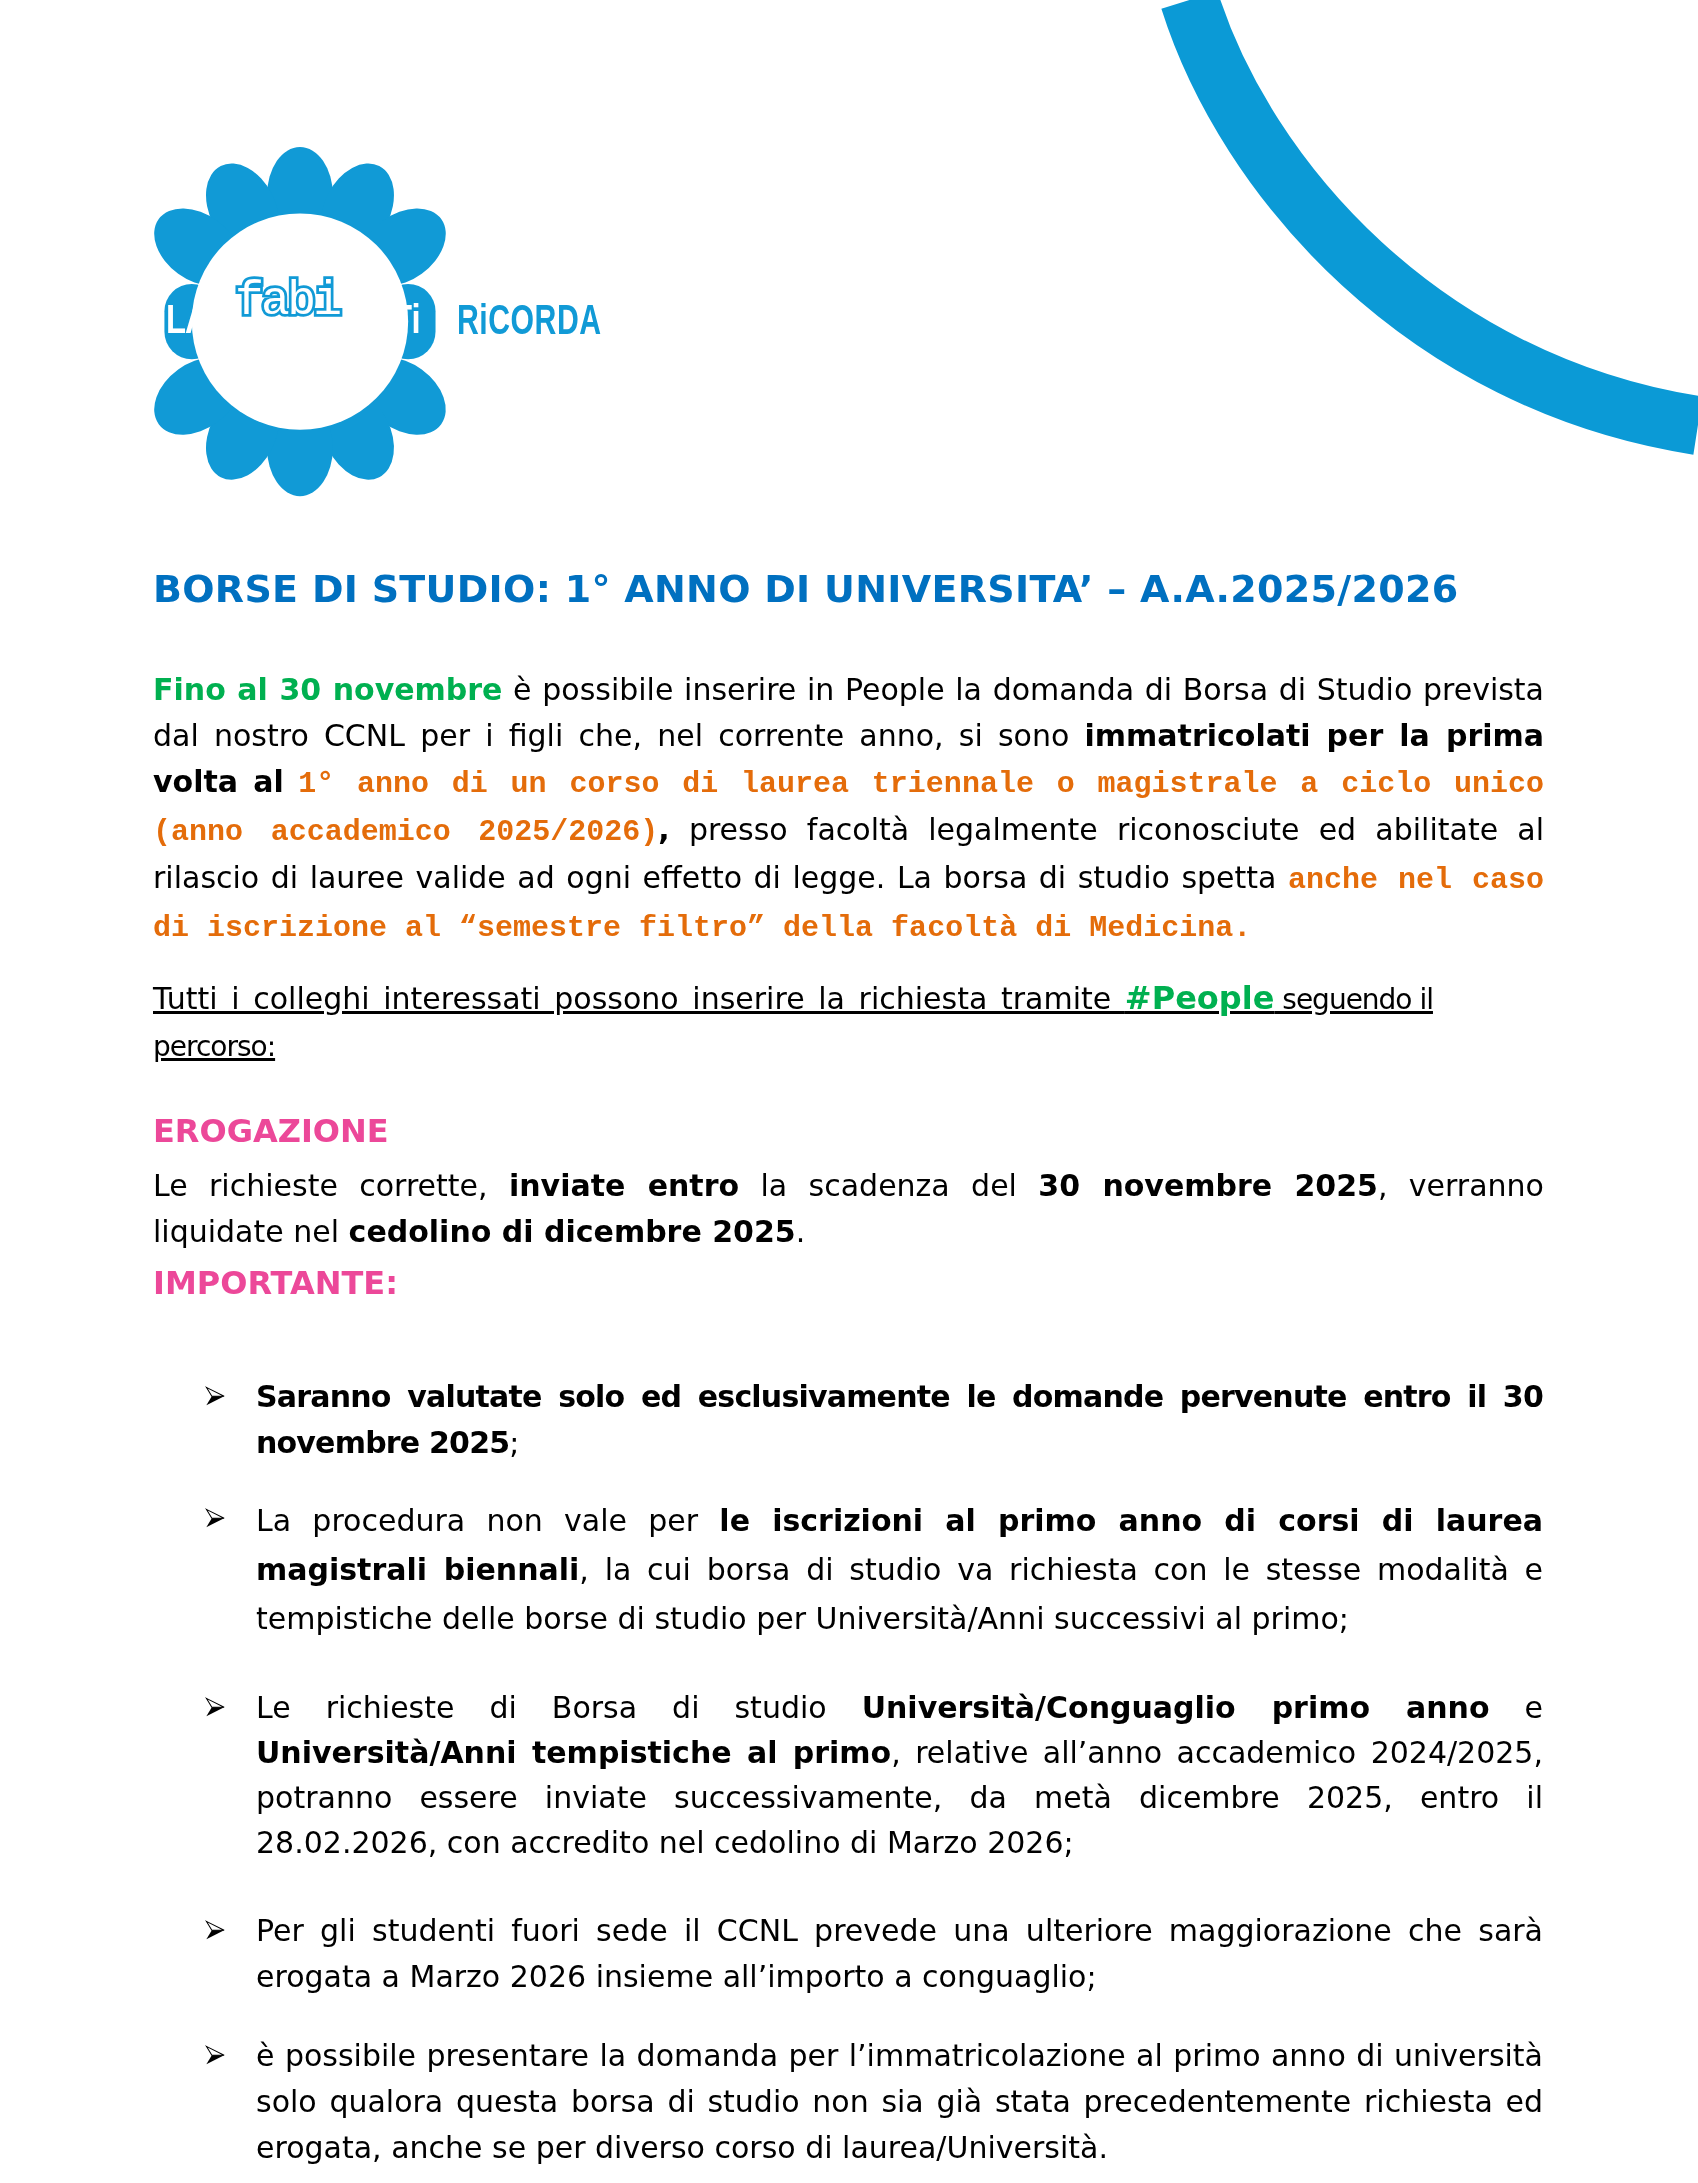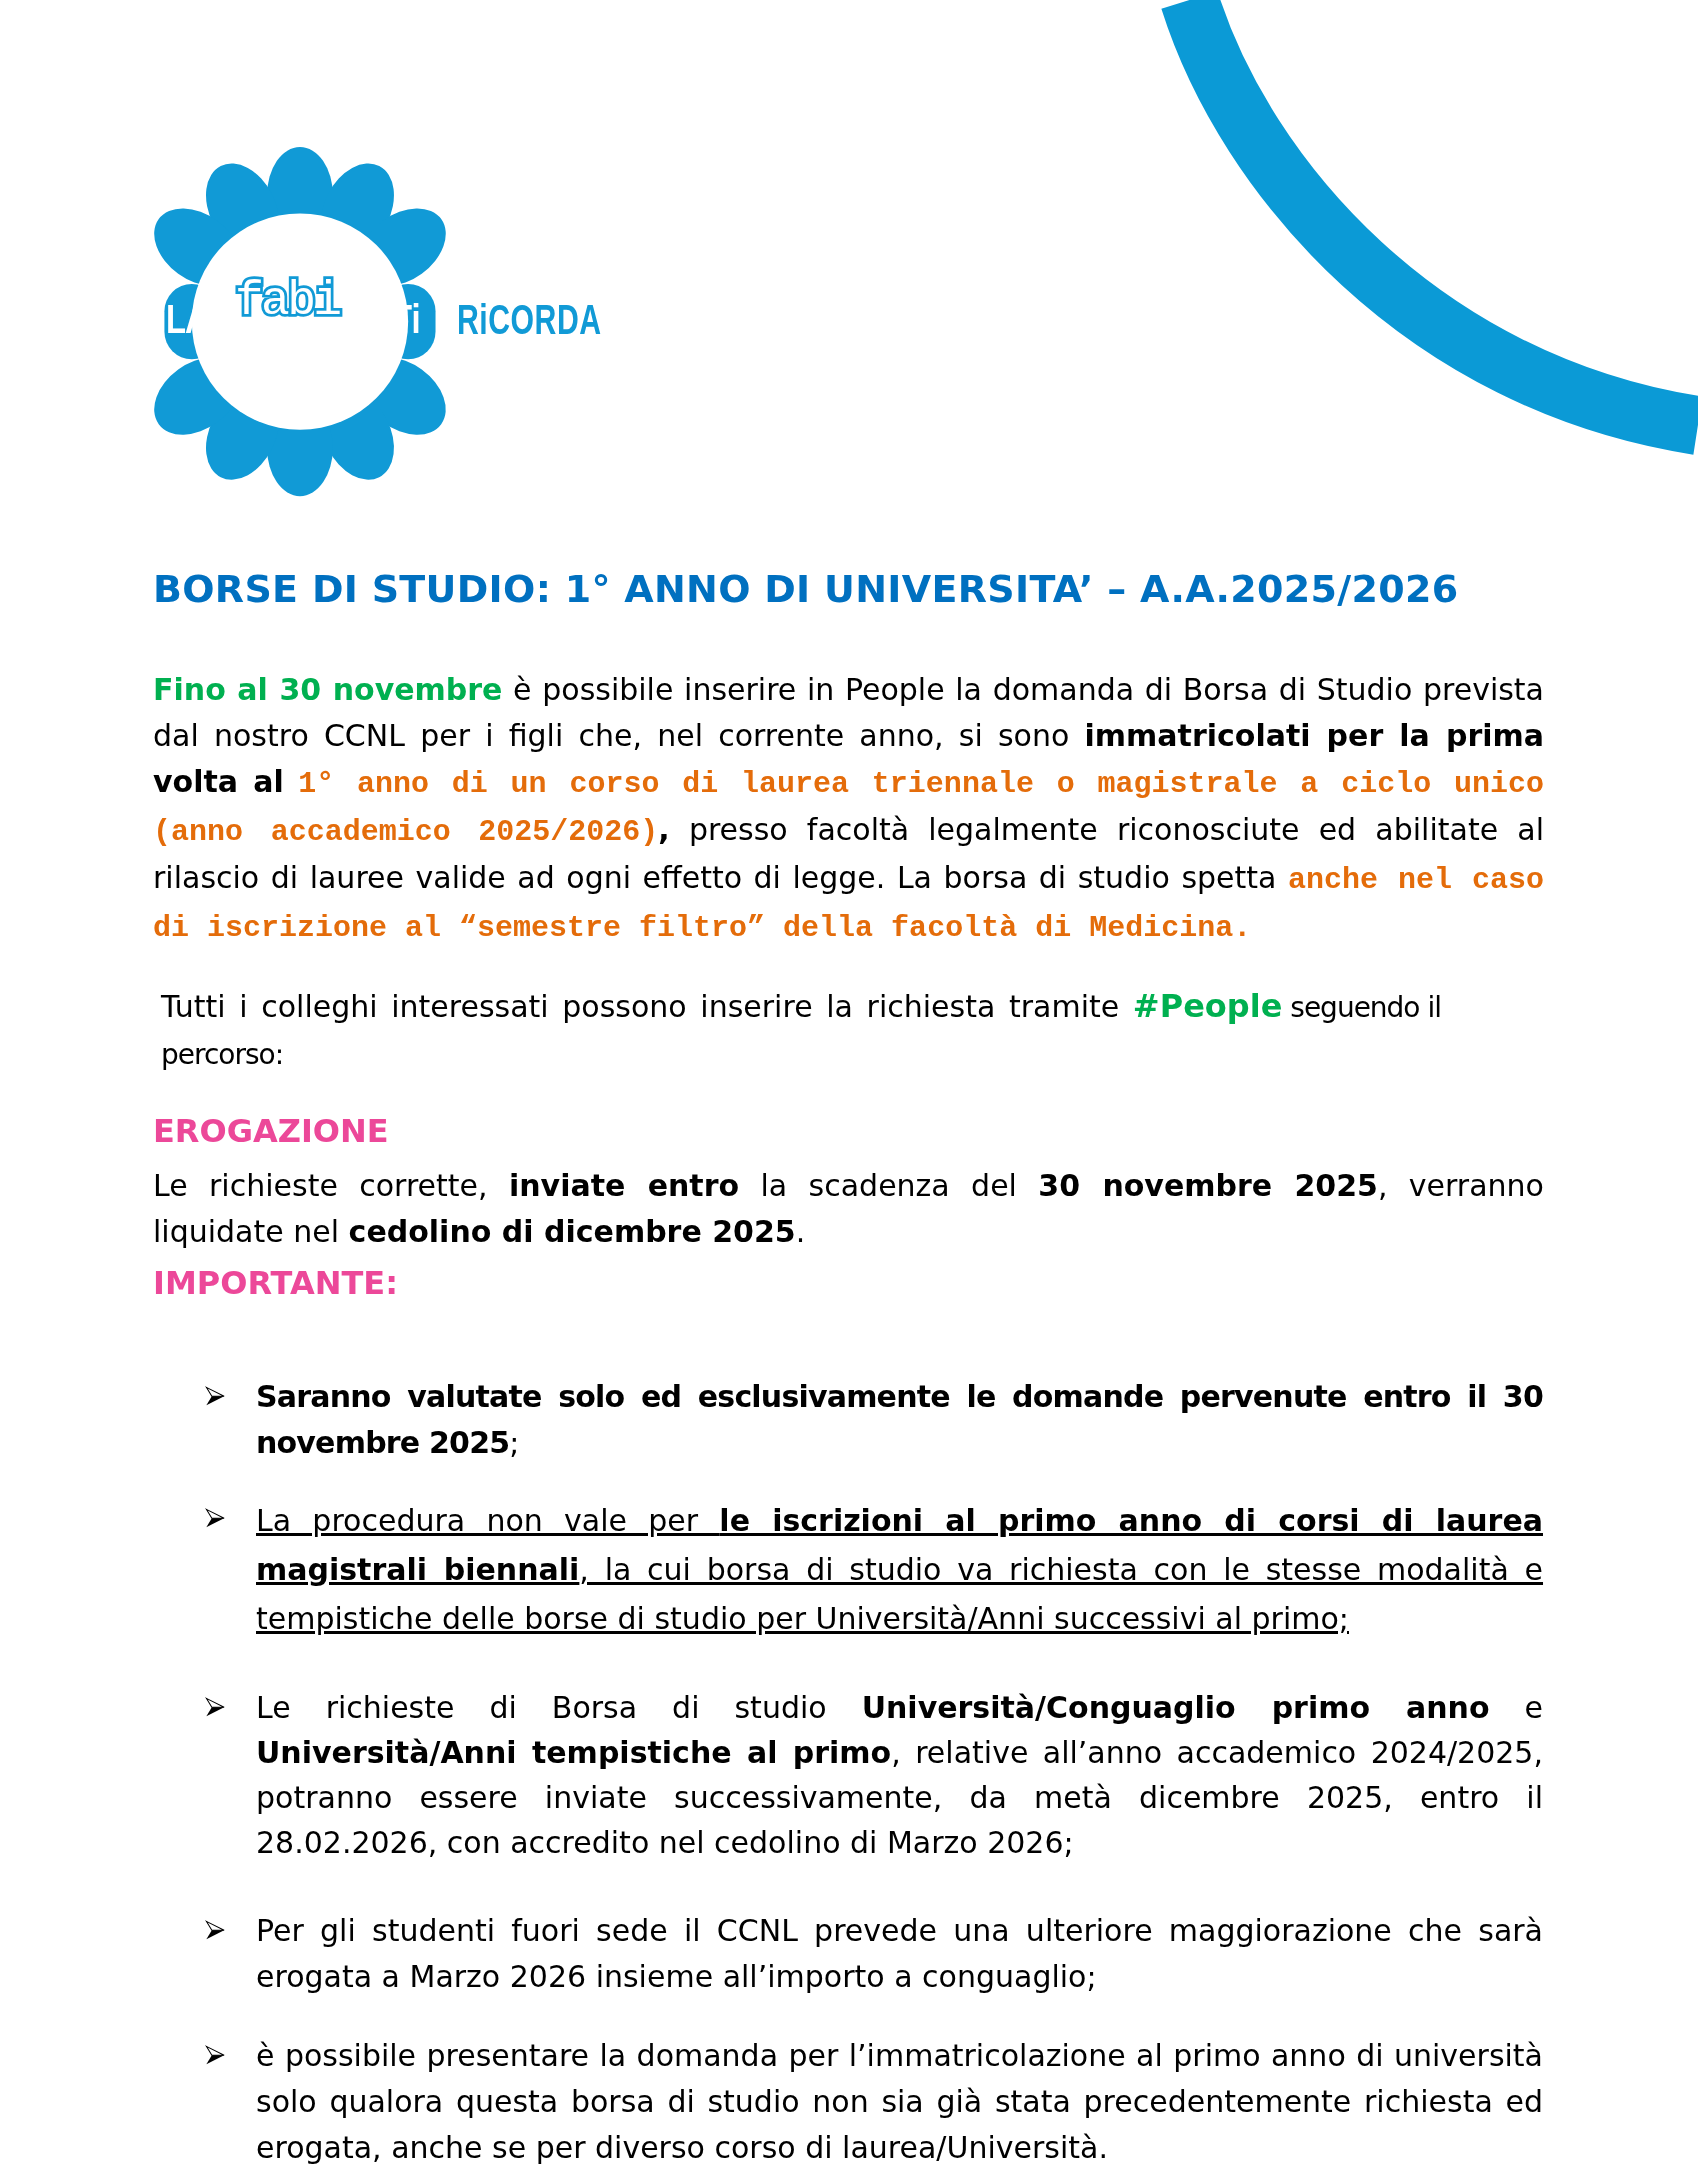--- a/index.html
+++ b/index.html
@@ -23,21 +23,21 @@
   .h-erog { top: 1112px; }
   .h-imp { top: 1264px; }
   .p3 { top: 1163px; }
   .bullet { position: absolute; left: 205px; width: 1341px; }
   .bullet .arrow { position: absolute; left: 0; top: 12.3px; width: 20.5px; height: 20.5px; }
   .bullet .txt { position: absolute; left: 51px; width: 1287px; font-size: 30px; line-height: 46px;
                  text-align: justify; }
   .b1 { top: 1374px; }
   .b1 .txt { font-weight: bold; letter-spacing: -0.8px; }
   .b2 { top: 1496px; }
-  .b2 .txt { line-height: 49px; text-decoration: underline; }
+  .b2 .txt { line-height: 49px; }
   .b3 { top: 1685px; }
   .b3 .txt { line-height: 45px; }
   .b4 { top: 1908px; }
   .b5 { top: 2033px; }
 </style>
 </head>
 <body>
 
 <svg class="arc" viewBox="0 0 2481 700">
   <path d="M 1738 0 C 1820 260 2080 560 2481 622" fill="none" stroke="#0B9AD6" stroke-width="86"></path>
@@ -66,21 +66,21 @@
   <span style="position:absolute;left:238px;top:149px;font-family:'Liberation Sans',sans-serif;font-weight:bold;font-size:41px;color:#fff;transform:scaleX(0.8);transform-origin:left;">Ti</span>
   <span style="position:absolute;left:303px;top:149px;font-family:'Liberation Sans',sans-serif;font-weight:bold;font-size:42px;color:#119ad6;transform:scaleX(0.72);transform-origin:left;letter-spacing:0.7px;">RiCORDA</span>
 </div>
 
 <div class="title">BORSE DI STUDIO: 1° ANNO DI UNIVERSITA’ – A.A.2025/2026</div>
 
 <p class="para p1" style="margin:0;">
   <span class="green-b">Fino al 30 novembre</span><span> è possibile inserire in People la domanda di Borsa di Studio prevista dal nostro CCNL per i figli che, nel corrente anno, si sono </span><span class="b">immatricolati per la prima volta al</span><span> </span><span class="orange-b">1° anno di un corso di laurea triennale o magistrale a ciclo unico (anno accademico 2025/2026)</span><span class="b">,</span><span> presso facoltà legalmente riconosciute ed abilitate al rilascio di lauree valide ad ogni effetto di legge. La borsa di studio spetta </span><span class="orange-b">anche nel caso di iscrizione al “semestre filtro” della facoltà di Medicina.</span>
 </p>
 
-<p class="para p2" style="margin:8px;text-align:left;">
+<p class="para p2" style="margin:0;text-align:left;text-decoration:underline;">
   <span style="word-spacing:4.1px;">Tutti i colleghi interessati possono inserire la richiesta tramite </span><span class="hash">#People</span><span class="small"> seguendo il percorso:</span>
 </p>
 
 <div class="section-h h-erog">EROGAZIONE</div>
 <p class="para p3" style="margin:0;">
   <span>Le richieste corrette, </span><span class="b">inviate entro</span><span> la scadenza del </span><span class="b">30 novembre 2025</span><span>, verranno liquidate nel </span><span class="b">cedolino di dicembre 2025</span><span>.</span>
 </p>
 
 <div class="section-h h-imp">IMPORTANTE:</div>
 

